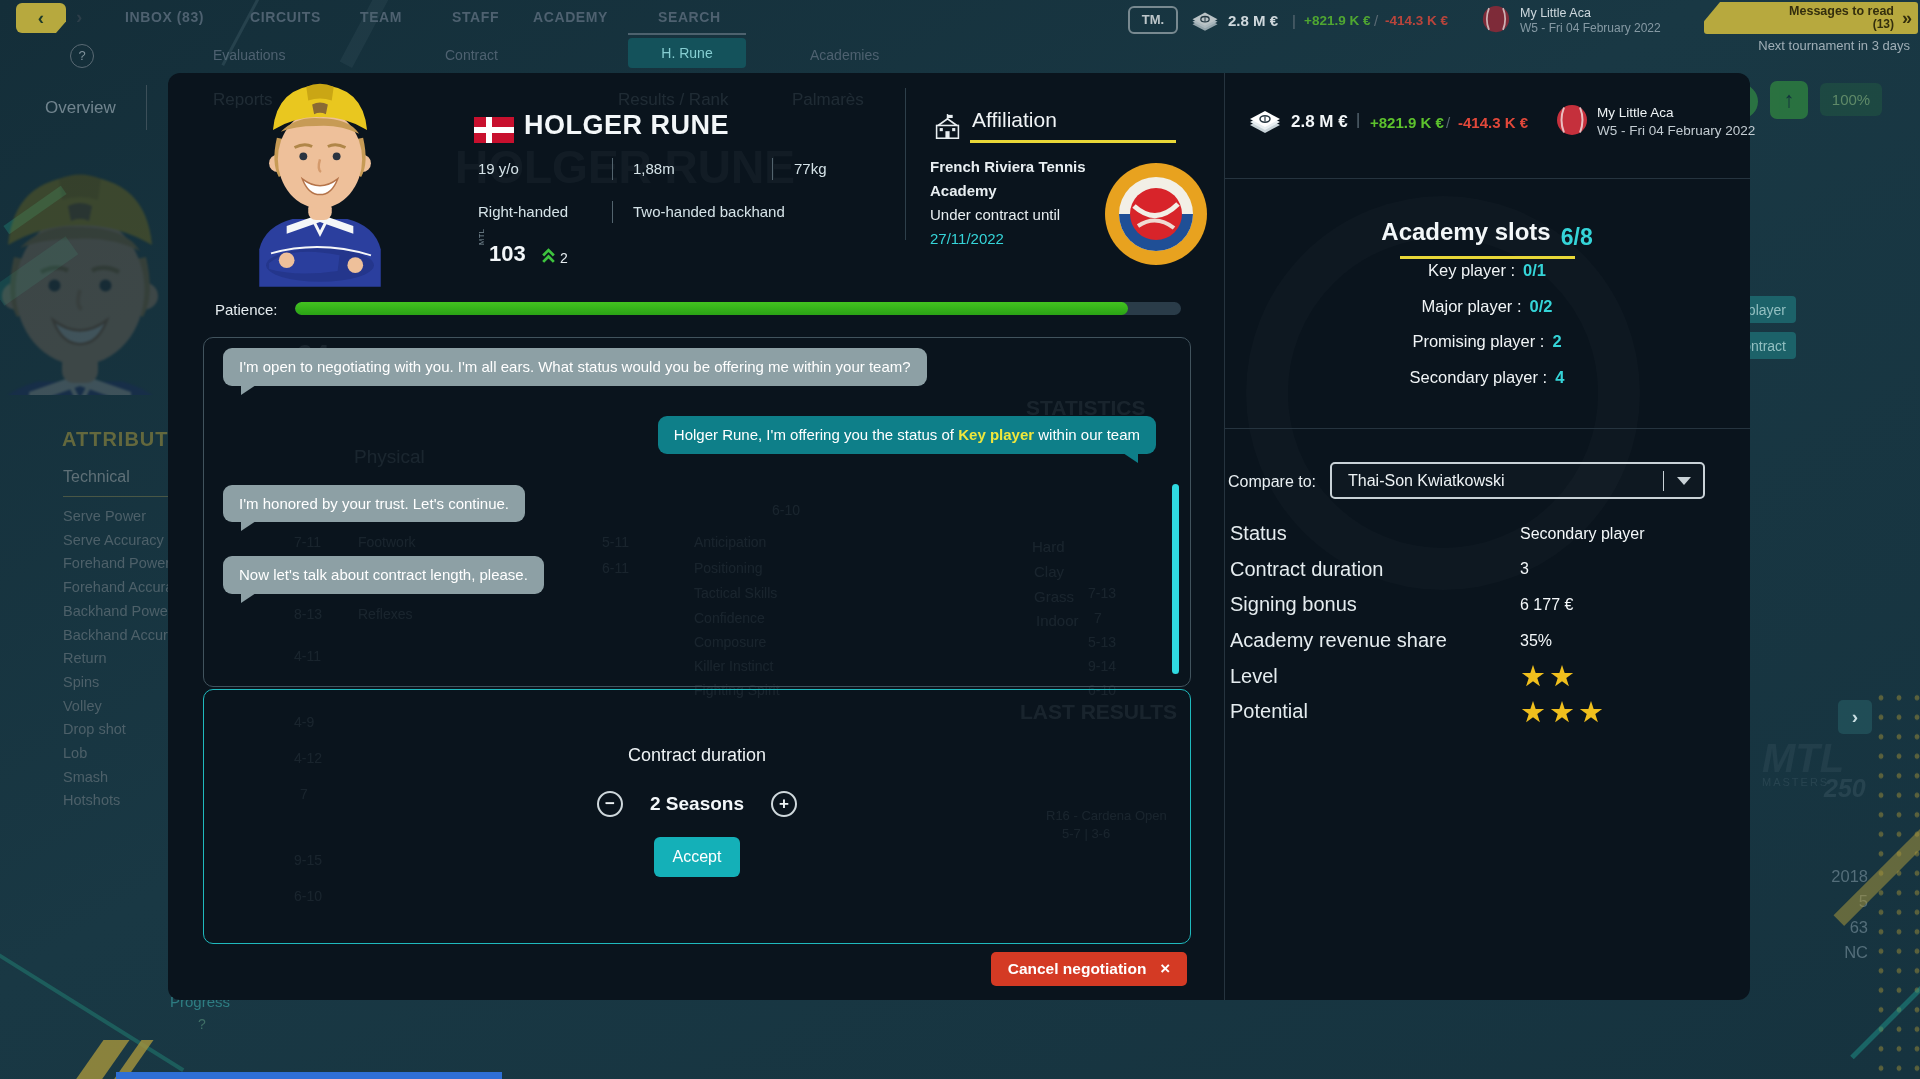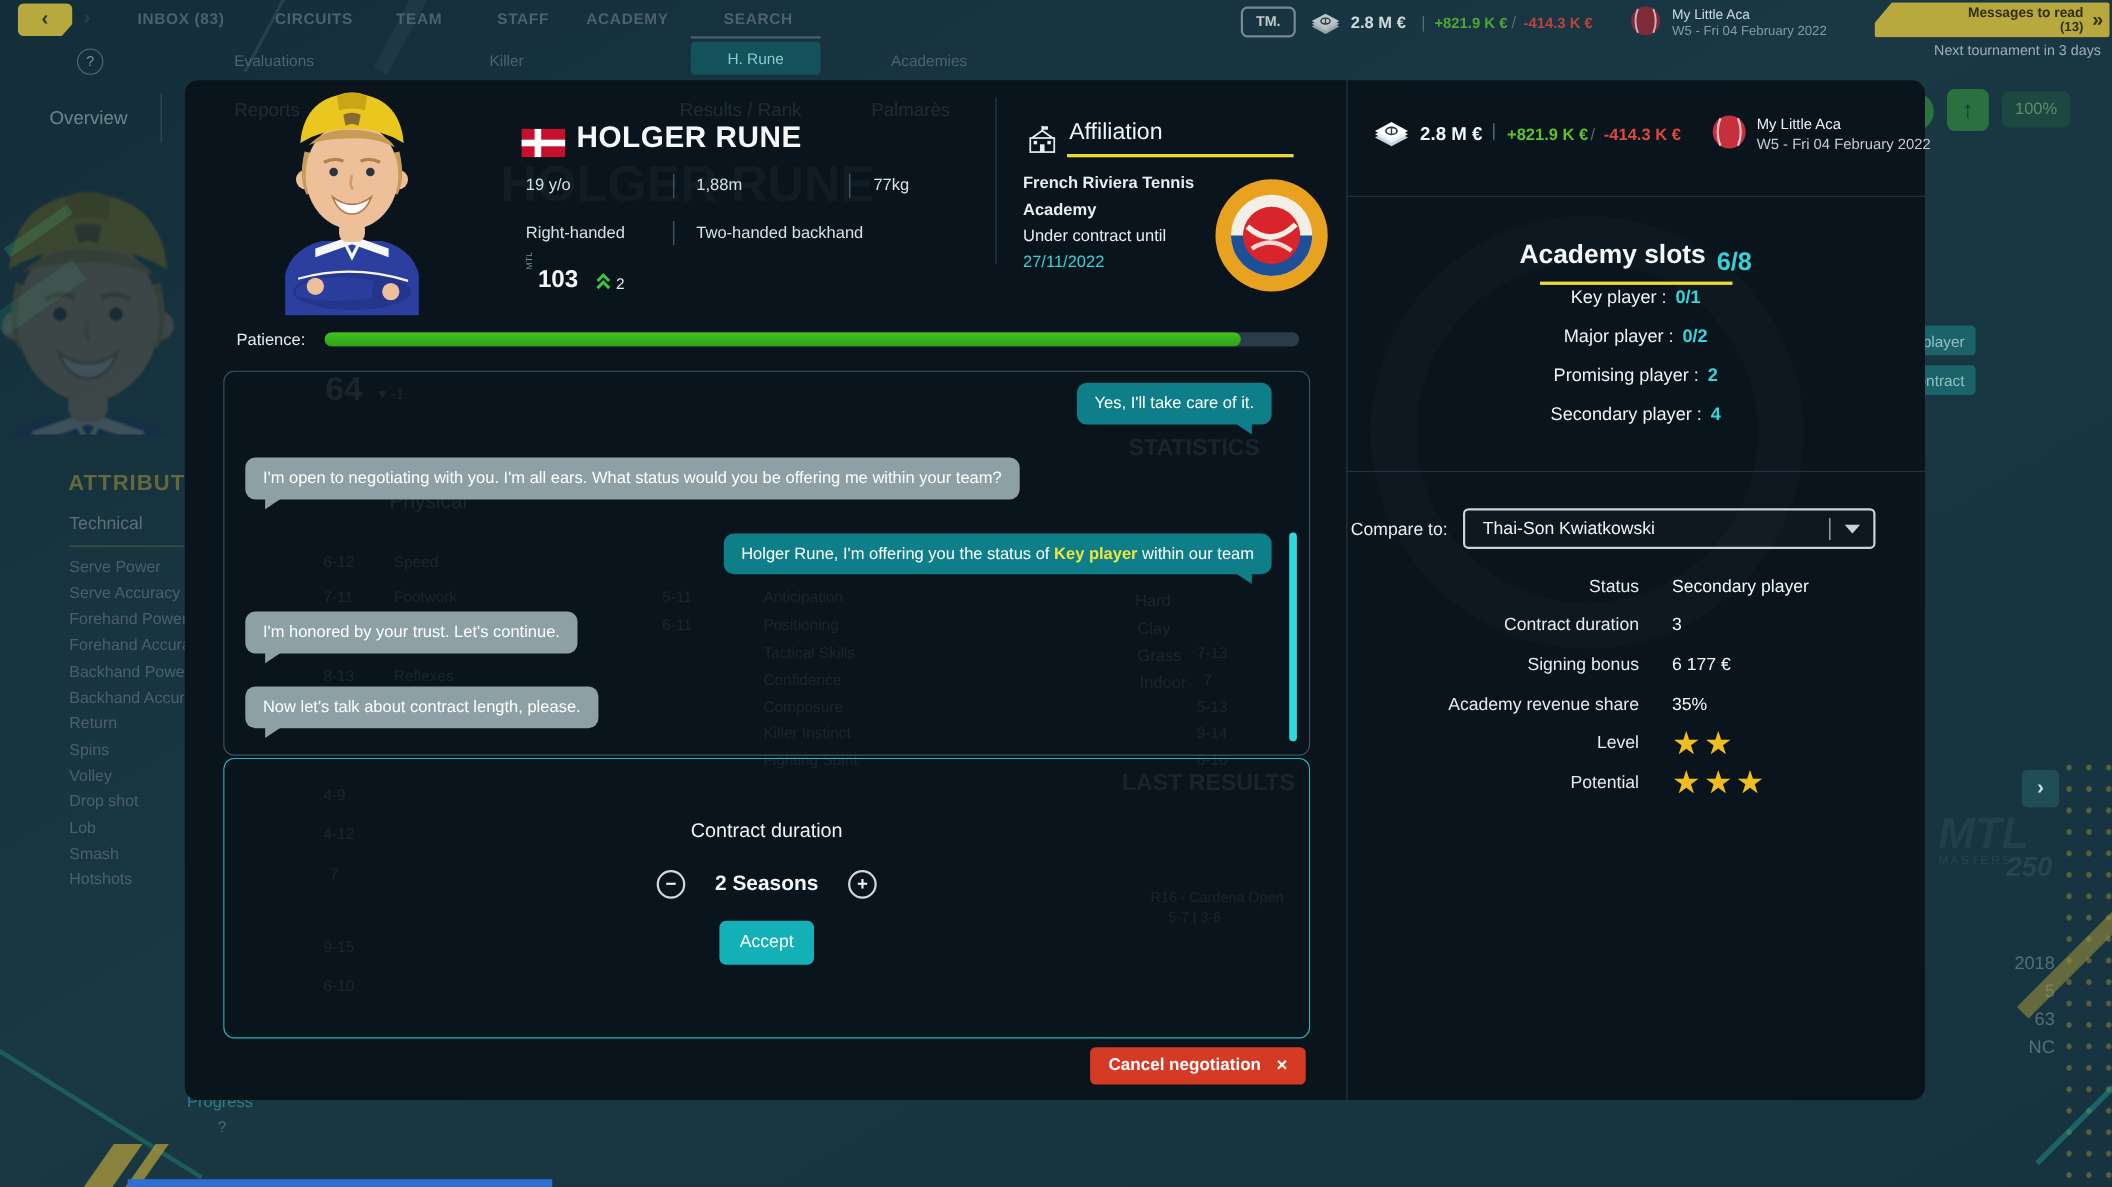--- a/index.html
+++ b/index.html
@@ -147,21 +147,21 @@
   .slot-row .val{color:var(--cyan,#35d4d8);font-weight:600;margin-left:8px}
   .cmp-lbl{left:1228px;top:473px;font-size:16px;color:#e9eff2;z-index:12}
   .dropdown{left:1330px;top:462px;width:375px;height:37px;border:2px solid #c9d2d7;border-radius:5px;box-sizing:border-box;z-index:12;
             display:flex;align-items:center;cursor:pointer;background:rgba(255,255,255,.02)}
   .dd-text{margin-left:16px;font-size:16px;color:#eef3f5;flex:1}
   .dd-sep{width:1px;height:20px;background:#c9d2d7;margin-right:13px}
   .dd-arrow{width:0;height:0;border-left:7px solid transparent;border-right:7px solid transparent;
             border-top:8px solid #c9d2d7;margin-right:12px}
   #stat-rows{left:1230px;top:516px;width:470px;z-index:12}
   .stat-row{height:35.6px;display:flex;align-items:center}
-  .stat-label{width:260px;text-align:right;font-size:16px;color:#e5ecef}
+  .stat-label{width:260px;text-align:left;font-size:20px;color:#e5ecef}
   .stat-value{margin-left:30px;font-size:16px;color:#f4f8fa}
   .stars{color:var(--star-gold,#f0bf1d);font-size:29px;letter-spacing:3px;line-height:20px}
 </style>
 </head>
 <body>
 
 <svg width="0" height="0" style="position:absolute">
   <symbol id="portrait" viewBox="0 0 200 230">
     <path d="M38 230 L38 192 Q44 168 72 161 L128 161 Q156 168 162 192 L162 230 Z" fill="#2b3f9e"></path>
     <ellipse cx="100" cy="208" rx="55" ry="17" fill="#24368c"></ellipse>
@@ -248,21 +248,21 @@
       <span class="nav-item">CIRCUITS</span>
       <span class="nav-item">TEAM</span>
       <span class="nav-item">STAFF</span>
       <span class="nav-item">ACADEMY</span>
       <span class="nav-item">SEARCH</span>
     </nav>
   <div class="abs tab-underline"></div>
   <div class="abs help-circle">?</div>
   <nav id="sub-nav">
       <span class="sub-item">Evaluations</span>
-      <span class="sub-item">Killer</span>
+      <span class="sub-item">Contract</span>
       <span class="sub-item">Staff</span>
       <span class="sub-item">Academies</span>
     </nav>
   <div class="abs hrune-tab">H. Rune</div>
 
   <div class="abs tm-badge">TM.</div>
   <svg class="abs" style="left:1190px;top:8px;width:30px;height:24px;opacity:.7">
       <use href="#cash"></use>
     </svg>
   <span class="abs tb-money" style="left:1228px">2.8 M €</span>
@@ -422,23 +422,20 @@
   <svg class="abs aca-logo">
       <use href="#acalogo"></use>
     </svg>
 
   <span class="abs pat-lbl">Patience:</span>
   <div class="abs pat-track">
       <div class="pat-fill" id="pat-fill" style="width: 94%;"></div>
     </div>
 
   <div class="abs chat-panel" id="chat">
-      <div class="row right">
-        <div class="bubble right"><span>Yes, I'll take care of it.</span></div>
-      </div>
       <div class="row left">
         <div class="bubble left"><span>I'm open to negotiating with you. I'm all ears. What status would you be offering me within your team?</span></div>
       </div>
       <div class="row right">
         <div class="bubble right"><span>Holger Rune, I'm offering you the status of </span><span class="hl">Key player</span><span> within our team</span></div>
       </div>
       <div class="row left">
         <div class="bubble left"><span>I'm honored by your trust. Let's continue.</span></div>
       </div>
       <div class="row left">

